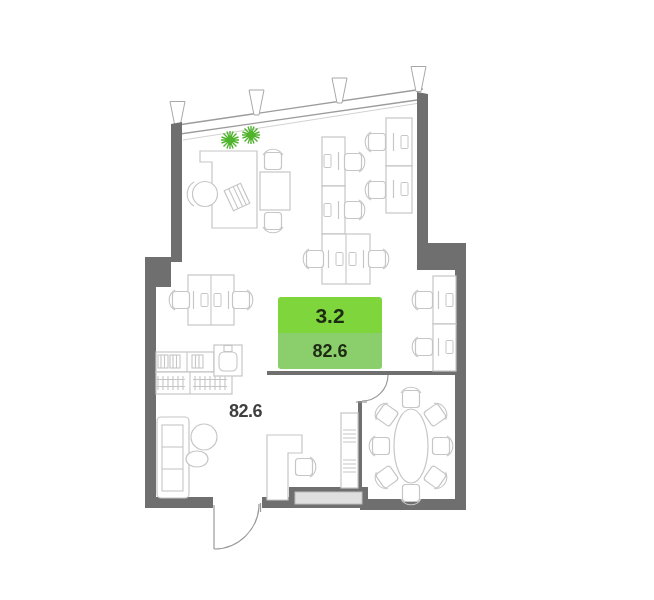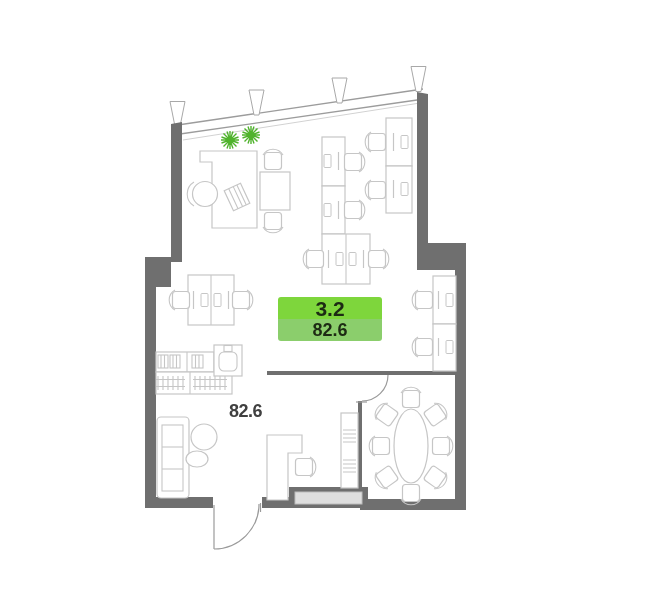--- a/index.html
+++ b/index.html
@@ -15,21 +15,21 @@
   svg{position:absolute;left:0;top:0;}
   .wall{fill:var(--wall);stroke:none;}
   .thinwall{fill:var(--wall);stroke:none;}
   .furn{fill:#ffffff;stroke:var(--furn);stroke-width:1.2;}
   .furnline{fill:none;stroke:var(--furn);stroke-width:1.1;}
   .win{fill:none;stroke:var(--window_line);stroke-width:1.3;}
   .winfaint{fill:none;stroke:#d2d2d2;stroke-width:1;}
   .mullion{fill:#ffffff;stroke:#a8a8a8;stroke-width:1;}
   .door{fill:none;stroke:#9a9a9a;stroke-width:1.2;}
   .unit-badge{
-    position:absolute; left:278px; top:297px; width:104px; height:44px;
+    position:absolute; left:278px; top:297px; width:104px; height:72px;
     border-radius:3px; overflow:hidden; display:flex; flex-direction:column;
     cursor:pointer; box-shadow:0 0 0 1px rgba(255,255,255,0.6);
   }
   .unit-badge .row{
     flex:1; display:flex; align-items:center; justify-content:center;
     color:var(--badge_text); font-weight:700; letter-spacing:0px; line-height:1;
   }
   .unit-badge .row.top{background:var(--badge_top); font-size:21px;}
   .unit-badge .row.bottom{background:var(--badge_bottom); font-size:18px;}
   .room-area-label{

